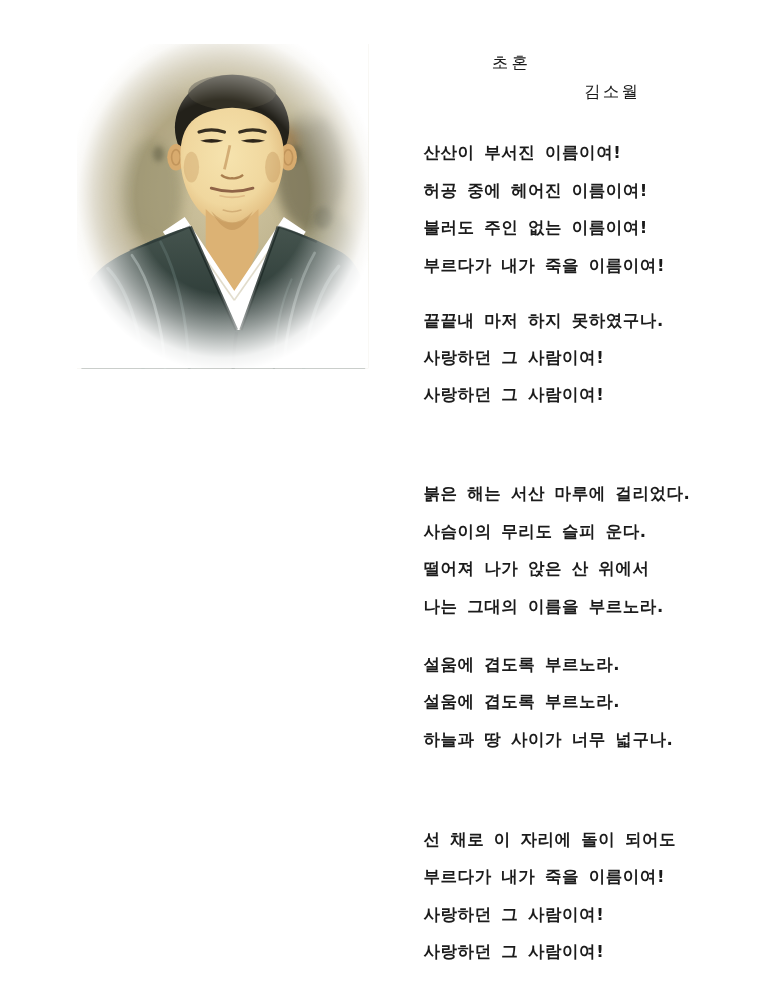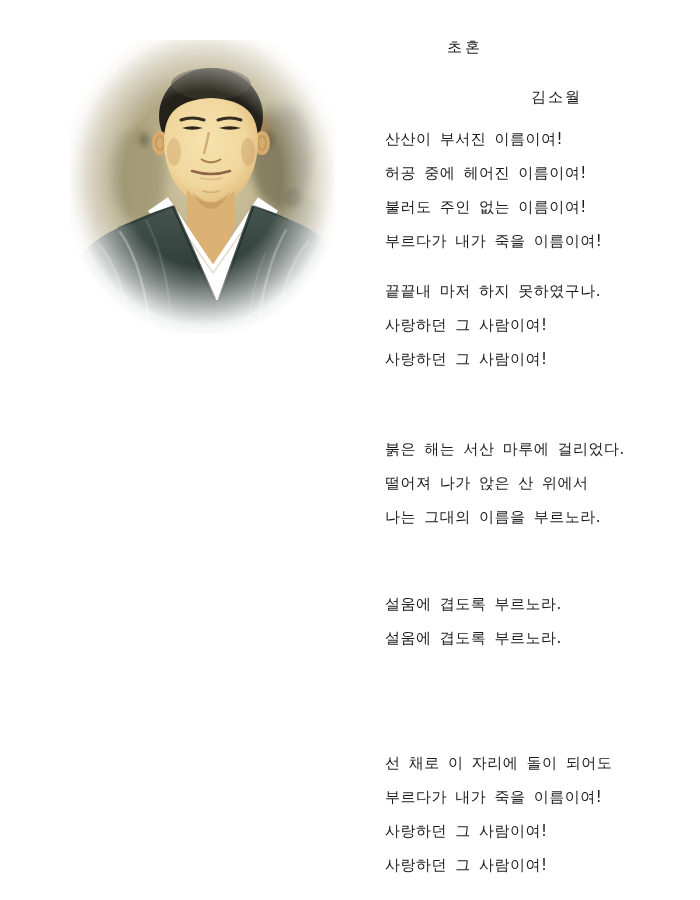--- a/index.html
+++ b/index.html
@@ -6,25 +6,25 @@
   body{
     width:700px;height:900px;position:relative;background:#ffffff;overflow:hidden;
     font-family:"DejaVu Sans","Liberation Sans",sans-serif;color:#1b1b1b;
   }
   .portrait{
     position:absolute;left:70px;top:40px;width:265px;height:295px;
     box-shadow:inset 0 0 28px 22px #ffffff;
   }
   .portrait svg{display:block;width:265px;height:295px;}
   .poem{position:absolute;left:385px;top:0;width:300px;font-size:15px;}
-  .poem-title{position:absolute;left:62px;top:38px;letter-spacing:3px;white-space:nowrap;}
-  .poem-author{position:absolute;left:146px;top:88px;letter-spacing:2px;white-space:nowrap;}
+  .poem-title{position:absolute;left:62px;top:48px;letter-spacing:3px;white-space:nowrap;}
+  .poem-author{position:absolute;left:146px;top:74px;letter-spacing:2px;white-space:nowrap;}
   .stanza{position:absolute;left:0;width:300px;}
   .stanza-1{top:129px}.stanza-2{top:281px}.stanza-3{top:439px}.stanza-4{top:594px}.stanza-5{top:753px}
-  .line{height:34px;line-height:20px;letter-spacing:.5px;word-spacing:3px;white-space:nowrap;}
+  .line{height:34px;line-height:20px;letter-spacing:.5px;word-spacing:3px;white-space:nowrap;font-weight:bold;}
 </style>
 </head>
 <body>
 
 <div>
 
   <div class="portrait">
     <svg viewBox="0 0 265 295" xmlns="http://www.w3.org/2000/svg">
       <defs>
         <radialGradient id="bgG" cx="52%" cy="45%" r="62%">
@@ -167,27 +167,29 @@
     </div>
 
     <div class="stanza stanza-2">
       <div class="line">끝끝내 마저 하지 못하였구나.</div>
       <div class="line">사랑하던 그 사람이여!</div>
       <div class="line">사랑하던 그 사람이여!</div>
     </div>
 
     <div class="stanza stanza-3">
       <div class="line">붉은 해는 서산 마루에 걸리었다.</div>
+      <div class="line">사슴이의 무리도 슬피 운다.</div>
       <div class="line">떨어져 나가 앉은 산 위에서</div>
       <div class="line">나는 그대의 이름을 부르노라.</div>
     </div>
 
     <div class="stanza stanza-4">
       <div class="line">설움에 겹도록 부르노라.</div>
       <div class="line">설움에 겹도록 부르노라.</div>
+      <div class="line">하늘과 땅 사이가 너무 넓구나.</div>
     </div>
 
     <div class="stanza stanza-5">
       <div class="line">선 채로 이 자리에 돌이 되어도</div>
       <div class="line">부르다가 내가 죽을 이름이여!</div>
       <div class="line">사랑하던 그 사람이여!</div>
       <div class="line">사랑하던 그 사람이여!</div>
     </div>
   </div>
 

